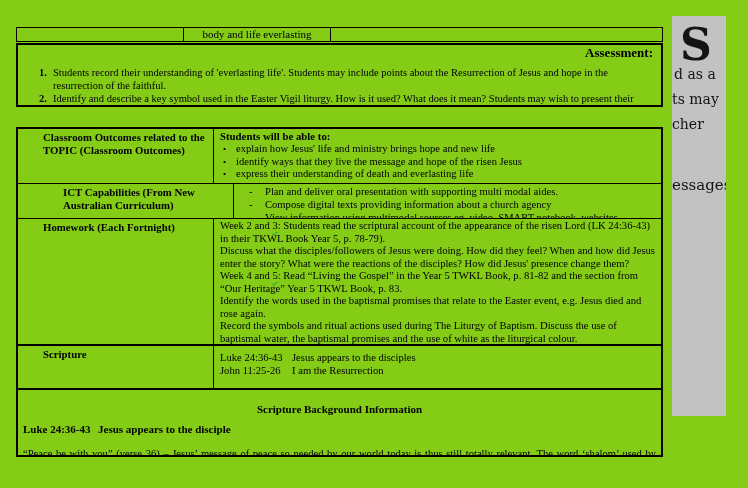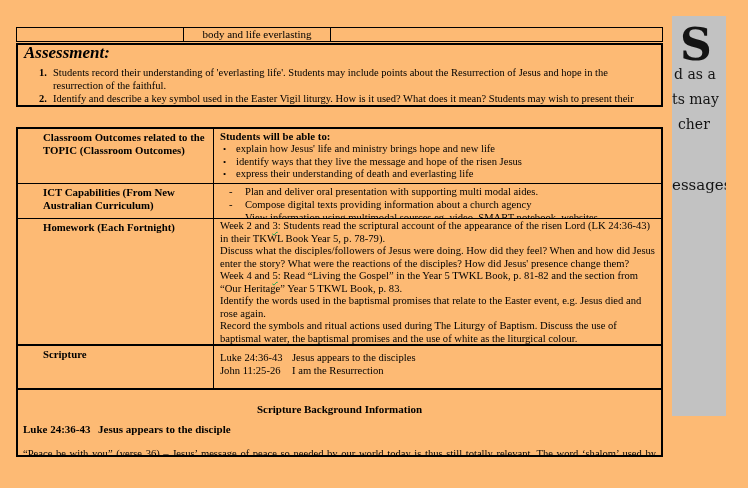--- a/index.html
+++ b/index.html
@@ -1,46 +1,46 @@
 <!DOCTYPE html>
 <html><head>
 <meta charset="utf-8">
 <style>
   html,body{margin:0;padding:0;}
   body{
     width:748px;height:488px;background:#ffffff;
     font-family:"Liberation Serif", serif;color:#000;
     position:relative;overflow:hidden;
   }
-  .doc-area{position:absolute;left:0;top:0;width:748px;height:488px;background:#fdba74;}
+  .doc-area{position:absolute;left:0;top:0;width:748px;height:488px;background:#84cc16;}
 
   
   .top-table{position:absolute;left:16px;top:27px;width:647px;height:15px;
     display:flex;box-sizing:border-box;border:1px solid #000;}
   .top-cell{box-sizing:border-box;height:100%;}
   .top-cell.c1{width:167px;border-right:1px solid #000;}
   .top-cell.c2{width:147px;border-right:1px solid #000;text-align:center;
     font-size:11px;line-height:12px;overflow:hidden;}
   .top-cell.c3{flex:1;}
 
   
   .assessment-box{position:absolute;left:16px;top:43px;width:647px;height:64px;
     box-sizing:border-box;border:2px solid #000;padding:1px 8px 0 6px;overflow:hidden;}
-  .assessment-title{font-size:17px;font-weight:bold;font-style:italic;line-height:13px;}
+  .assessment-title{font-size:13px;font-weight:bold;line-height:13px;text-align:right;}
   .assessment-list{margin-top:8px;}
   .num-item{display:flex;font-size:10.5px;line-height:12.8px;padding-left:15px;}
   .num-item .num{width:14px;flex:none;font-weight:bold;}
   .num-item .num-text{flex:1;padding-right:6px;}
 
   
   .main-table{position:absolute;left:16px;top:127px;width:647px;height:330px;
     box-sizing:border-box;border:2px solid #000;display:flex;flex-direction:column;}
   .trow{display:flex;box-sizing:border-box;overflow:hidden;}
   .trow.r1{height:55px;border-bottom:1px solid #000;}
-  .trow.r2{height:35px;border-bottom:1px solid #000;}
+  .trow.r2{height:35px;border-bottom:1px solid #000;padding-left:20px;}
   .trow.r3{height:127px;border-bottom:2px solid #000;}
   .trow.r4{height:44px;border-bottom:2px solid #000;}
   .trow.r5{flex:1;display:block;}
   .tleft{width:176px;flex:none;box-sizing:border-box;border-right:1px solid #000;
     padding:2px 6px 0 5px;font-weight:bold;font-size:10.8px;line-height:13px;margin-left:20px;}
   .tright{flex:1;box-sizing:border-box;padding:1px 5px 0 6px;
     font-size:10.6px;line-height:12.5px;overflow:hidden;}
   .cell-heading{font-weight:bold;font-size:10.8px;line-height:13px;}
   .bullet-item{display:flex;line-height:12.6px;}
   .bullet-item .bullet{width:13px;flex:none;padding-left:3px;font-size:9px;line-height:12.6px;}
@@ -66,21 +66,21 @@
     text-decoration-color:#00a050;text-decoration-thickness:1px;text-underline-offset:2px;}
 
   
   .side-panel{position:absolute;left:672px;top:16px;width:54px;height:400px;
     background:#c2c2c2;overflow:hidden;font-family:"DejaVu Serif", serif;color:#141414;}
   .frag{position:absolute;white-space:nowrap;font-size:14px;line-height:1.1;}
   .frag.big{font-size:44px;font-weight:bold;line-height:1;}
   .frag.f-s{left:8px;top:7px;}
   .frag.f1{left:2px;top:51px;}
   .frag.f2{left:0px;top:76px;}
-  .frag.f3{left:6px;top:101px;}
+  .frag.f3{left:0;top:101px;}
   .frag.f4{left:0px;top:161px;font-size:15px;}
 </style>
 </head>
 <body>
 
 <div class="doc-area">
 
   <div class="top-table">
     <div class="top-cell c1"></div>
     <div class="top-cell c2">body and life everlasting</div>

